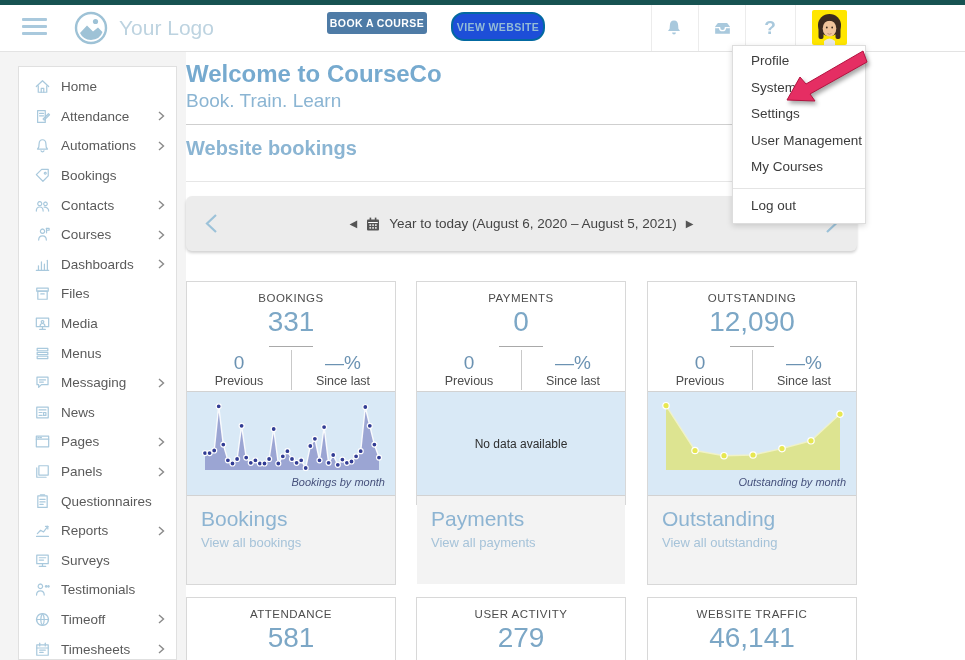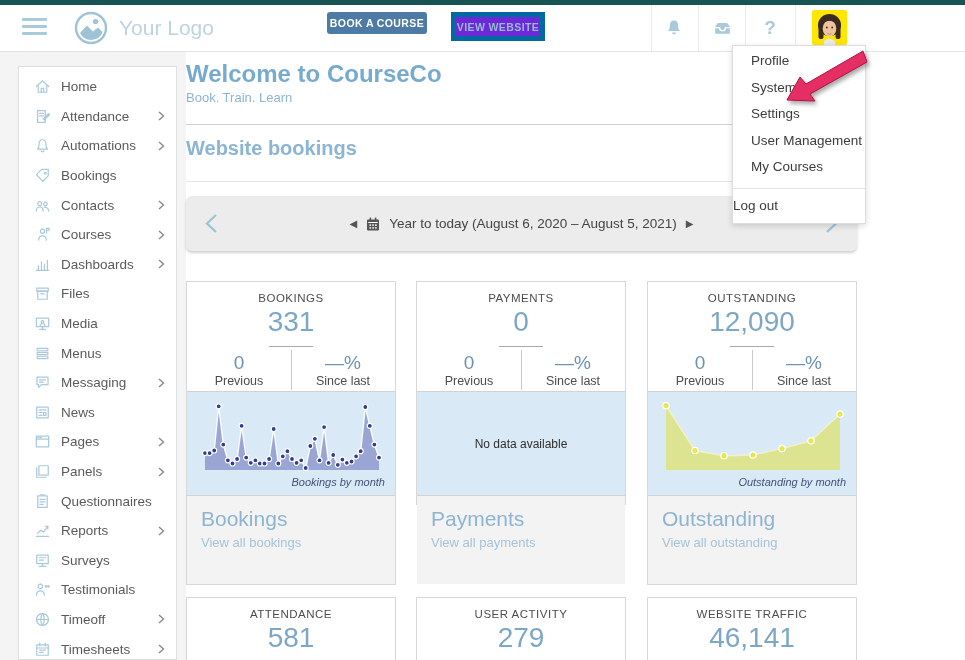--- a/index.html
+++ b/index.html
@@ -9,39 +9,39 @@
 
   
   .topstrip { position:absolute; left:0; top:0; width:965px; height:5px; background:#175352; }
   .header { position:absolute; left:0; top:5px; width:965px; height:47px; background:#fff; border-bottom:1px solid #e3e3e3; }
   .hamburger { position:absolute; left:22px; top:13px; width:25px; height:18px; cursor:pointer; }
   .hamburger span { display:block; width:25px; height:3px; background:#a9c9dd; margin-bottom:4px; border-radius:1px; }
   .logo-wrap { position:absolute; left:74px; top:5px; height:36px; display:flex; align-items:center; }
   .logo-text { position:absolute; left:119px; top:0; height:46px; line-height:46px; font-size:21px; color:#bdd3e0; }
   .btn-book { position:absolute; left:327px; top:7px; width:100px; height:22px; background:#4e7ba6; color:#fff;
               border:none; border-radius:3px; font-size:10.5px; font-weight:bold; letter-spacing:.4px; font-family:inherit; }
-  .btn-view { position:absolute; left:451px; top:7px; width:94px; height:29px; background:#6d28d9; color:#93bcd6;
-              border:5px solid #0369a1; border-radius:0; font-size:10.5px; font-weight:bold; letter-spacing:.4px; font-family:inherit; }
+  .btn-view { position:absolute; left:451px; top:7px; width:94px; height:29px; background:#1d4ed8; color:#93bcd6;
+              border:2px solid #0369a1; border-radius:13px; font-size:10.5px; font-weight:bold; letter-spacing:.4px; font-family:inherit; }
   .hdr-div { position:absolute; top:0; width:1px; height:46px; background:#ececec; }
   .hdr-icon { position:absolute; top:0; width:40px; height:46px; display:flex; align-items:center; justify-content:center; cursor:pointer; }
   .help-glyph { font-size:19px; font-weight:bold; color:#a9c9dd; }
   .avatar { position:absolute; left:812px; top:5px; width:35px; height:35px; border-radius:2px; overflow:hidden; cursor:pointer; }
 
   
   .gray-band { position:absolute; left:0; top:52px; width:186px; height:608px; background:#f4f4f4; }
   .sidebar { position:absolute; left:18px; top:66px; width:159px; height:594px; background:#fff;
              border:1px solid #e0e0e0; padding-top:5px; overflow:hidden; }
   .side-item { position:relative; height:29.6px; display:flex; align-items:center; padding-left:15px; cursor:pointer; }
   .side-item .s-icon { width:17px; height:17px; margin-right:10px; flex:0 0 17px; }
   .side-item .s-label { font-size:13.5px; color:#5a5a5a; white-space:nowrap; }
   .side-item .s-chev { position:absolute; right:11px; top:50%; margin-top:-5px; }
 
   
   .main-title { position:absolute; left:186px; top:60px; font-size:24px; font-weight:bold; color:#76aacf;text-align:right; }
-  .main-sub   { position:absolute; left:186px; top:90px; font-size:13px; color:#8bb5d3; }
+  .main-sub   { position:absolute; left:186px; top:90px; font-size:19px; color:#8bb5d3; }
   .divider1   { position:absolute; left:186px; top:124px; width:671px; height:1px; background:#cfcfcf; }
   .section-title { position:absolute; left:186px; top:137px; font-size:20px; color:#8bb5d3; }
   .divider2   { position:absolute; left:186px; top:181px; width:671px; height:1px; background:#e6e6e6; }
 
   
   .datebar { position:absolute; left:186px; top:196px; width:671px; height:55px; background:#ececec;
              border-radius:6px; box-shadow:0 2px 3px rgba(0,0,0,.18); }
   .db-chev { position:absolute; top:17px; width:14px; height:21px; cursor:pointer; }
   .db-center { position:absolute; left:0; top:0; width:100%; height:100%; display:flex; align-items:center; justify-content:center; gap:9px; }
   .db-tri { font-size:10px; color:#555; cursor:pointer; }
@@ -64,21 +64,21 @@
              font-size:12px; color:#2f2f2f; }
   .card-footer { position:relative; height:88px; background:#f3f3f3; padding:11px 14px; }
   .f-link { font-size:21px; color:#8db4d2; cursor:pointer; }
   .f-sub  { font-size:13px; color:#a6c3d9; margin-top:4px; cursor:pointer; }
 
   
   .dropdown { position:absolute; left:732px; top:45px; width:134px; height:179px; background:#fff;
               border:1px solid #ddd; box-shadow:0 2px 6px rgba(0,0,0,.15); z-index:50; padding-top:2px; }
   .dd-item { height:26.5px; line-height:26.5px; padding-left:18px; font-size:13.5px; color:#3c3c3c; cursor:pointer; }
   .dd-sep { height:1px; background:#e4e4e4; margin-top:7px; }
-  .dd-logout { height:34px; line-height:34px; font-size:13.5px; color:#3c3c3c; cursor:pointer; }
+  .dd-logout { height:34px; line-height:34px; padding-left:18px; font-size:13.5px; color:#3c3c3c; cursor:pointer; }
 
   .annot-arrow { position:absolute; left:779px; top:48px; width:90px; height:58px; z-index:60; pointer-events:none;
                  filter:drop-shadow(2px 3px 2px rgba(0,0,0,.35)); }
 </style>
 </head>
 <body>
 
 <div class="screen">
 
   <div class="topstrip"></div>

